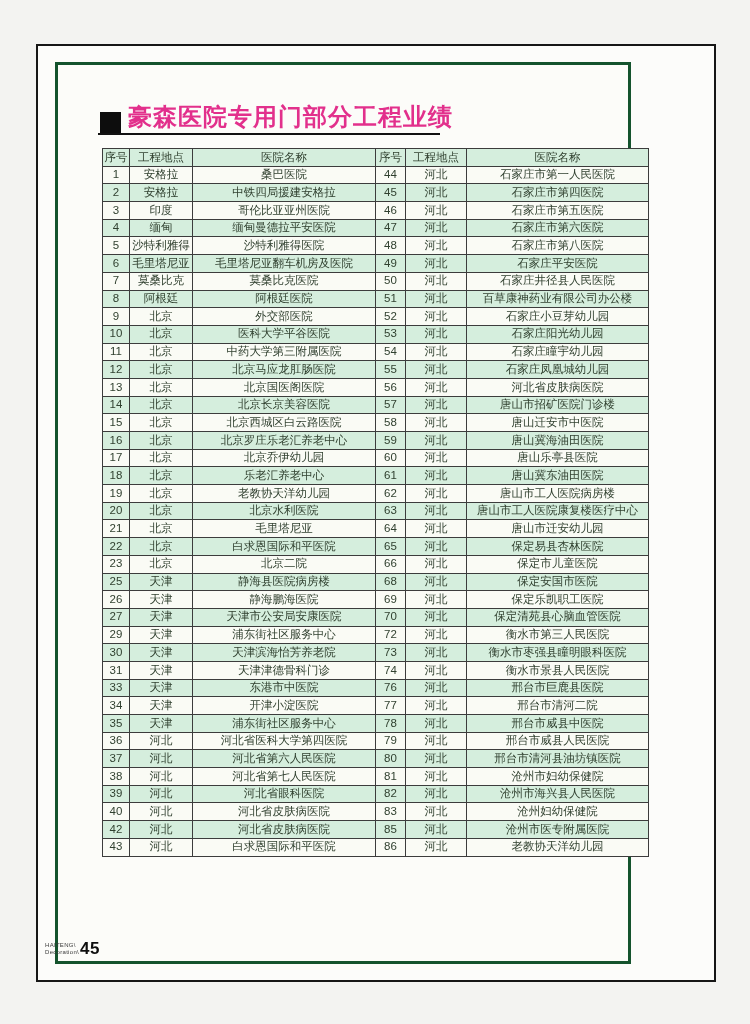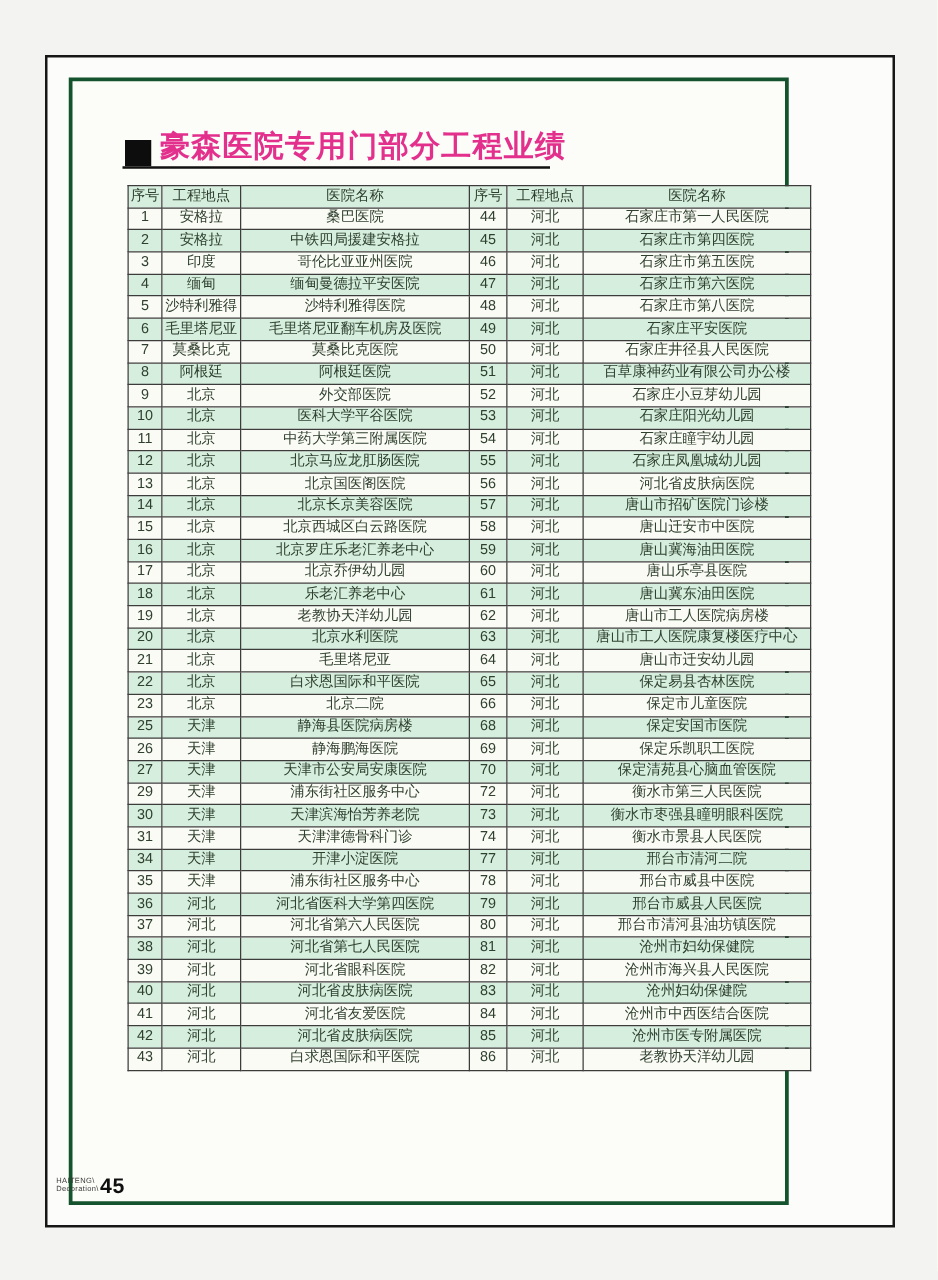--- a/index.html
+++ b/index.html
@@ -334,20 +334,28 @@
           </tr>
           <tr>
             <td>31</td>
             <td>天津</td>
             <td>天津津德骨科门诊</td>
             <td>74</td>
             <td>河北</td>
             <td>衡水市景县人民医院</td>
           </tr>
           <tr>
+            <td>33</td>
+            <td>天津</td>
+            <td>东港市中医院</td>
+            <td>76</td>
+            <td>河北</td>
+            <td>邢台市巨鹿县医院</td>
+          </tr>
+          <tr>
             <td>34</td>
             <td>天津</td>
             <td>开津小淀医院</td>
             <td>77</td>
             <td>河北</td>
             <td>邢台市清河二院</td>
           </tr>
           <tr>
             <td>35</td>
             <td>天津</td>
@@ -388,28 +396,20 @@
             <td>河北</td>
             <td>沧州市海兴县人民医院</td>
           </tr>
           <tr>
             <td>40</td>
             <td>河北</td>
             <td>河北省皮肤病医院</td>
             <td>83</td>
             <td>河北</td>
             <td>沧州妇幼保健院</td>
-          </tr>
-          <tr>
-            <td>41</td>
-            <td>河北</td>
-            <td>河北省友爱医院</td>
-            <td>84</td>
-            <td>河北</td>
-            <td>沧州市中西医结合医院</td>
           </tr>
           <tr>
             <td>42</td>
             <td>河北</td>
             <td>河北省皮肤病医院</td>
             <td>85</td>
             <td>河北</td>
             <td>沧州市医专附属医院</td>
           </tr>
           <tr>

